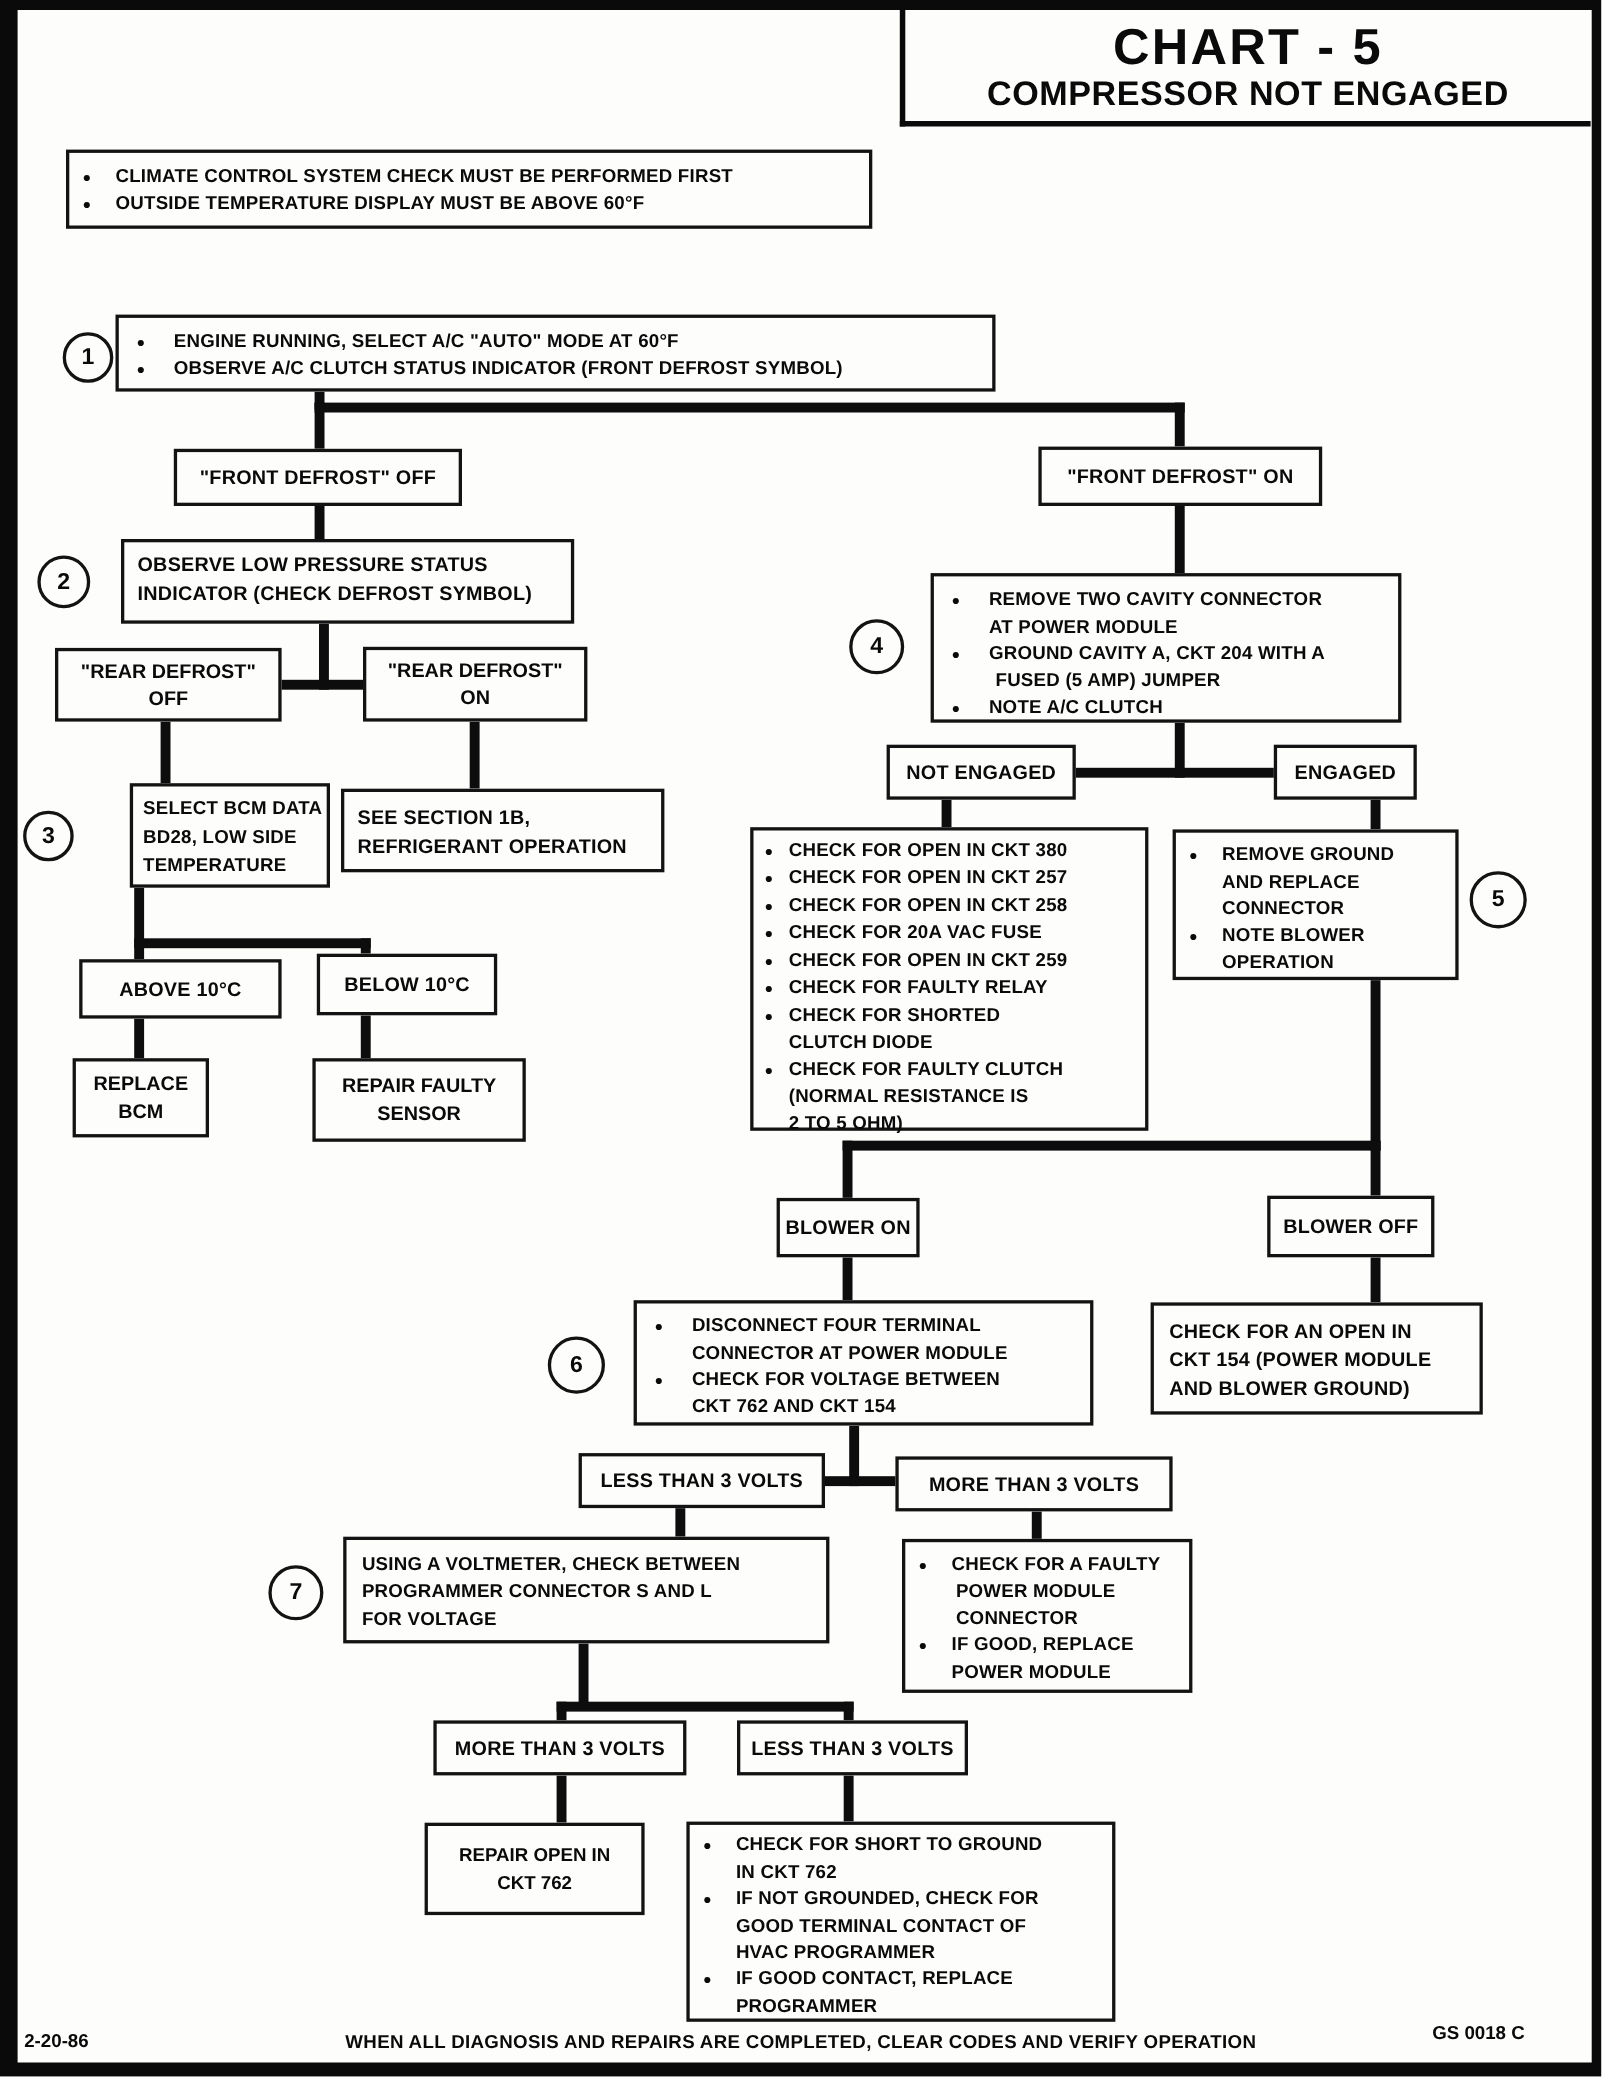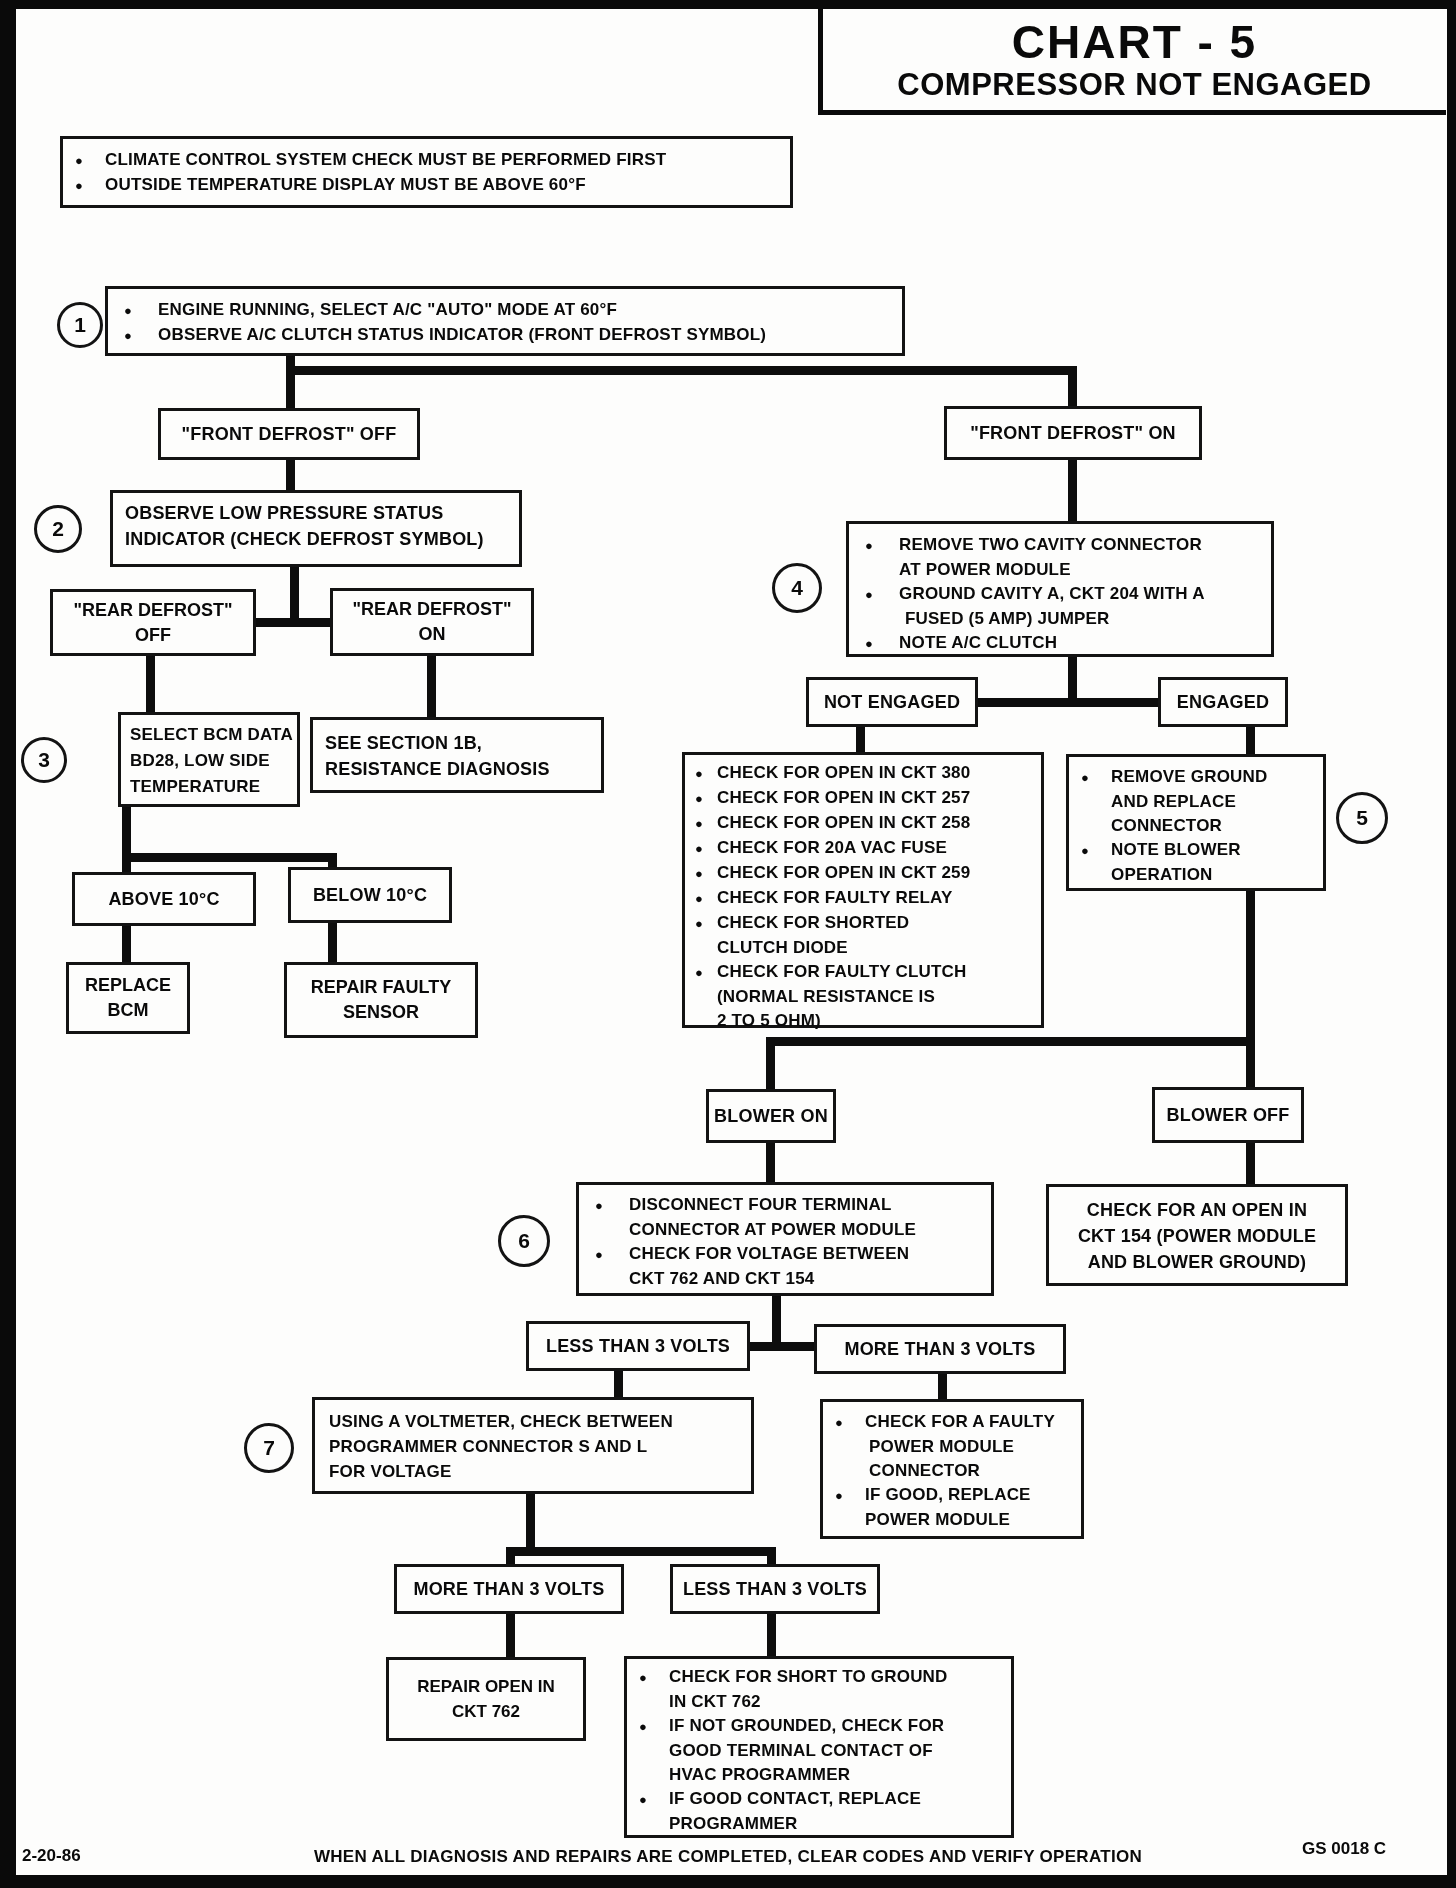--- a/index.html
+++ b/index.html
@@ -117,21 +117,21 @@
       <span>3</span>
     </div>
   <div class="bx pl" style="left:72px;top:712px;width:182px;height:95px;padding:7px 9px;margin-left:46px;">
     <div class="pline" style="font-size:17px;">SELECT BCM DATA</div>
     <div class="pline" style="font-size:17px;">BD28, LOW SIDE</div>
     <div class="pline" style="font-size:17px;">TEMPERATURE</div>
   </div>
 
   <div class="bx pl" style="left:310px;top:717px;width:294px;height:76px;padding:10px 12px;">
     <div class="pline">SEE SECTION 1B,</div>
-    <div class="pline">RESISTANCE  DIAGNOSIS</div>
+    <div class="pline">REFRIGERANT  OPERATION</div>
   </div>
 
   <div class="ln" style="left:122px;top:807px;width:9px;height:65px;"></div>
   <div class="ln" style="left:122px;top:853px;width:215px;height:9px;"></div>
   <div class="ln" style="left:328px;top:853px;width:9px;height:14px;"></div>
 
   <div class="bx ctr" style="left:72px;top:872px;width:184px;height:54px;">
     <span class="lbl">ABOVE 10°C</span>
   </div>
   <div class="bx ctr" style="left:288px;top:867px;width:164px;height:56px;">
@@ -301,21 +301,21 @@
           <span class="dot"></span>
           <span class="t">CHECK FOR VOLTAGE BETWEEN</span>
         </div>
       <div class="row c">
           <span class="dot"></span>
           <span class="t">CKT 762 AND CKT 154</span>
         </div>
     </div>
   </div>
 
-  <div class="bx pl" style="left:1046px;top:1184px;width:302px;height:102px;padding:10px 14px;text-align:center;">
+  <div class="bx pl" style="left:1046px;top:1184px;width:302px;height:102px;padding:10px 14px;">
     <div class="pline">CHECK FOR AN OPEN IN</div>
     <div class="pline">CKT 154 (POWER MODULE</div>
     <div class="pline">AND BLOWER GROUND)</div>
   </div>
 
   <div class="ln" style="left:772px;top:1296px;width:9px;height:55px;"></div>
   <div class="ln" style="left:748px;top:1342px;width:68px;height:9px;"></div>
 
   <div class="bx ctr" style="left:526px;top:1321px;width:224px;height:50px;">
     <span class="lbl">LESS THAN 3 VOLTS</span>

